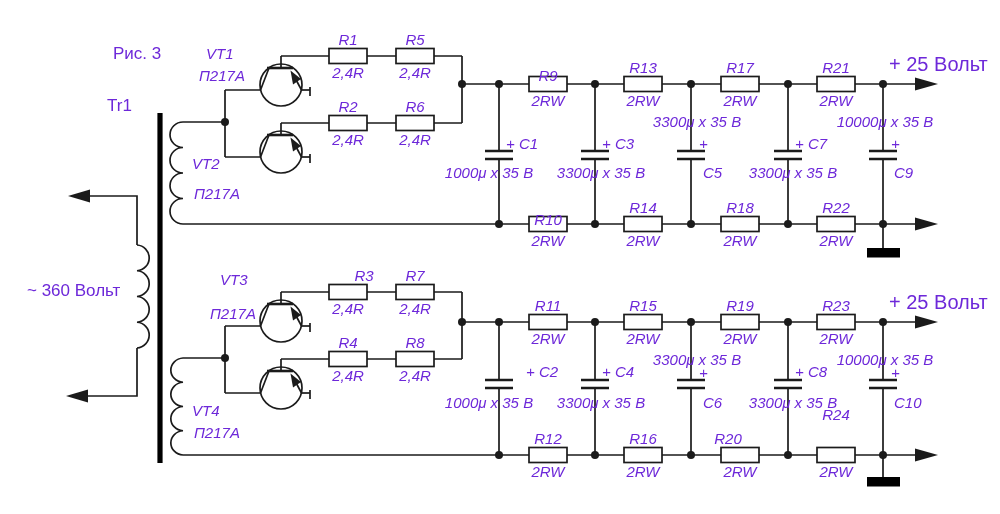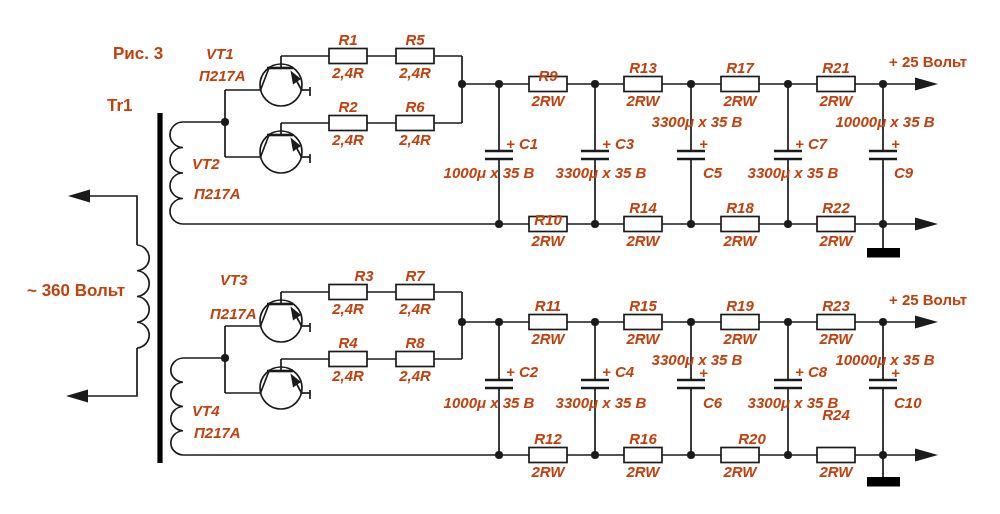--- a/index.html
+++ b/index.html
@@ -1,23 +1,23 @@
 <!DOCTYPE html>
 <html><head>
 <meta charset="utf-8">
 <style>
   html,body{margin:0;padding:0;background:#fff;}
   #stage{position:relative;width:1000px;height:514px;background:#ffffff;overflow:hidden;
-         font-family:"Liberation Sans","DejaVu Sans",sans-serif;color:#c2410c;font-weight:bold;}
+         font-family:"Liberation Sans","DejaVu Sans",sans-serif;color:#6d28d9;}
   #wiresvg{position:absolute;left:0;top:0;}
   .t{position:absolute;white-space:nowrap;font-size:15px;line-height:1.05;transform:translateX(-50%);}
   .l{position:absolute;white-space:nowrap;font-size:15px;line-height:1.05;}
   .i{font-style:italic;}
   .big{font-size:17px;}
-  .med{font-size:15px;}
+  .med{font-size:20px;}
 </style>
 </head>
 <body>
 
 <div id="stage">
 
 <svg id="wiresvg" width="1000" height="514" viewBox="0 0 1000 514">
   <defs>
     <g id="pnp" fill="none" stroke="#1b1b1b" stroke-width="1.7">
       <circle cx="0" cy="0" r="21"></circle>
@@ -188,39 +188,39 @@
 <div class="t i" style="left:643px;top:331px">2RW</div>
 <div class="t i" style="left:740px;top:298px">R19</div>
 <div class="t i" style="left:740px;top:331px">2RW</div>
 <div class="t i" style="left:836px;top:298px">R23</div>
 <div class="t i" style="left:836px;top:331px">2RW</div>
 
 <div class="t i" style="left:548px;top:431px">R12</div>
 <div class="t i" style="left:548px;top:464px">2RW</div>
 <div class="t i" style="left:643px;top:431px">R16</div>
 <div class="t i" style="left:643px;top:464px">2RW</div>
-<div class="t i" style="left:752px;top:431px">R20</div>
+<div class="t i" style="left:728px;top:431px">R20</div>
 <div class="t i" style="left:740px;top:464px">2RW</div>
 <div class="t i" style="left:836px;top:407px">R24</div>
 <div class="t i" style="left:836px;top:464px">2RW</div>
 
 <div class="l i" style="left:506px;top:136px">+ C1</div>
 <div class="t i" style="left:489px;top:165px">1000μ x 35 В</div>
 <div class="l i" style="left:602px;top:136px">+ C3</div>
 <div class="t i" style="left:601px;top:165px">3300μ x 35 В</div>
 <div class="t i" style="left:697px;top:114px">3300μ x 35 В</div>
 <div class="l i" style="left:699px;top:136px">+</div>
 <div class="l i" style="left:703px;top:165px">C5</div>
 <div class="l i" style="left:795px;top:136px">+ C7</div>
 <div class="t i" style="left:793px;top:165px">3300μ x 35 В</div>
 <div class="t i" style="left:885px;top:114px">10000μ x 35 В</div>
 <div class="l i" style="left:891px;top:136px">+</div>
 <div class="l i" style="left:894px;top:165px">C9</div>
 
-<div class="l i" style="left:506px;top:364px">+ C2</div>
+<div class="l i" style="left:526px;top:364px">+ C2</div>
 <div class="t i" style="left:489px;top:395px">1000μ x 35 В</div>
 <div class="l i" style="left:602px;top:364px">+ C4</div>
 <div class="t i" style="left:601px;top:395px">3300μ x 35 В</div>
 <div class="t i" style="left:697px;top:352px">3300μ x 35 В</div>
 <div class="l i" style="left:699px;top:365px">+</div>
 <div class="l i" style="left:703px;top:395px">C6</div>
 <div class="l i" style="left:795px;top:364px">+ C8</div>
 <div class="t i" style="left:793px;top:395px">3300μ x 35 В</div>
 <div class="t i" style="left:885px;top:352px">10000μ x 35 В</div>
 <div class="l i" style="left:891px;top:365px">+</div>

